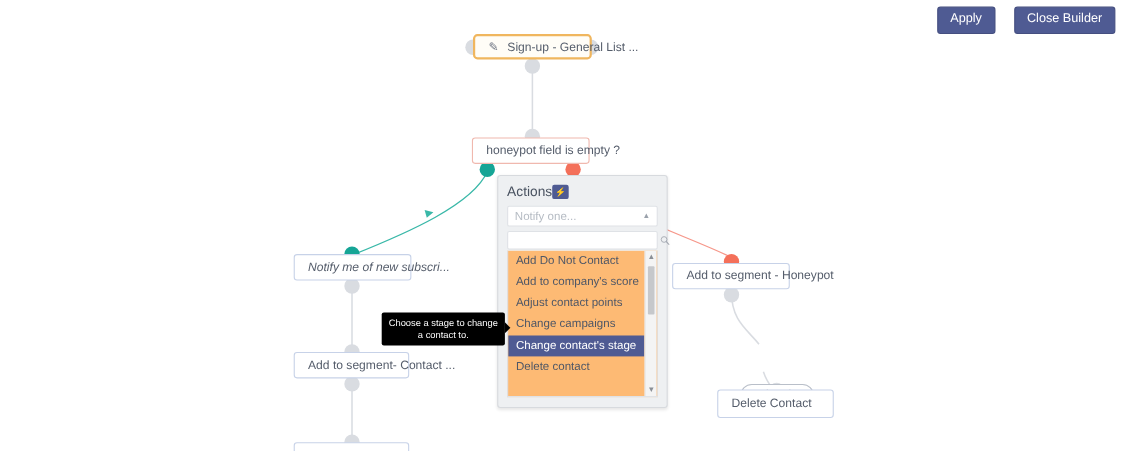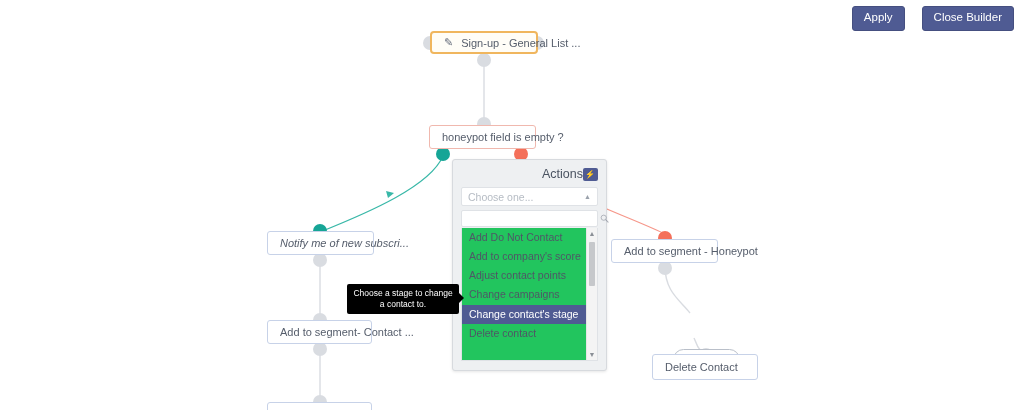--- a/index.html
+++ b/index.html
@@ -89,21 +89,21 @@
     left: 452px; top: 159px;
     width: 155px;
     background: #eef0f2;
     border: 1px solid #d7dade;
     border-radius: 3px;
     z-index: 20;
     box-shadow: 0 1px 3px rgba(0,0,0,.10);
     padding: 7px 8px 9px 8px;
   }
   #actions-panel .hdr {
-    display:flex; align-items:center; justify-content:flex-end;
+    display:flex; align-items:center; justify-content:flex-start;
     margin-bottom: 6px;
   }
   #actions-panel .hdr-title {
     font-size: 12.5px; color: #4a5361; font-weight: 400;
   }
   .badge-sq {
     width: 15px; height: 13px;
     background: #4f5b93;
     border-radius: 2px;
     color: #fff;
@@ -137,21 +137,21 @@
     border: 0; outline: 0; flex: 1;
     font-size: 10px; color: #555;
     font-family: "Liberation Sans", sans-serif;
     background: transparent;
     padding: 0;
   }
   .mag { width: 9px; height: 9px; flex: 0 0 auto; opacity:.55; }
 
   .opt-list {
     margin-top: 1px;
-    background: #22c55e;
+    background: #fdba74;
     border: 1px solid #dfe2e6;
     border-top: 0;
     height: 133px;
     overflow: hidden;
     position: relative;
   }
   .opt-scroll-area { position:absolute; left:0; top:0; right:11px; bottom:0; overflow:hidden; }
   .opt {
     font-size: 10.5px;
     color: #4f5766;
@@ -272,21 +272,21 @@
     <span>Delete Contact</span>
   </div>
 
   <div id="actions-panel">
     <div class="hdr">
       <span class="hdr-title">Actions</span>
       <span class="badge-sq">⚡</span>
     </div>
 
     <div class="choose-select">
-      <span>Choose one...</span>
+      <span>Notify one...</span>
       <span class="caret-up">▲</span>
     </div>
 
     <div class="search-wrap">
       <input type="text" value="" placeholder="" style="">
       <svg class="mag" viewBox="0 0 16 16">
         <circle cx="6.6" cy="6.6" r="4.6" fill="none" stroke="#6b7280" stroke-width="1.5"></circle>
         <line x1="10.1" y1="10.1" x2="14.4" y2="14.4" stroke="#6b7280" stroke-width="1.8" stroke-linecap="round"></line>
       </svg>
     </div>

